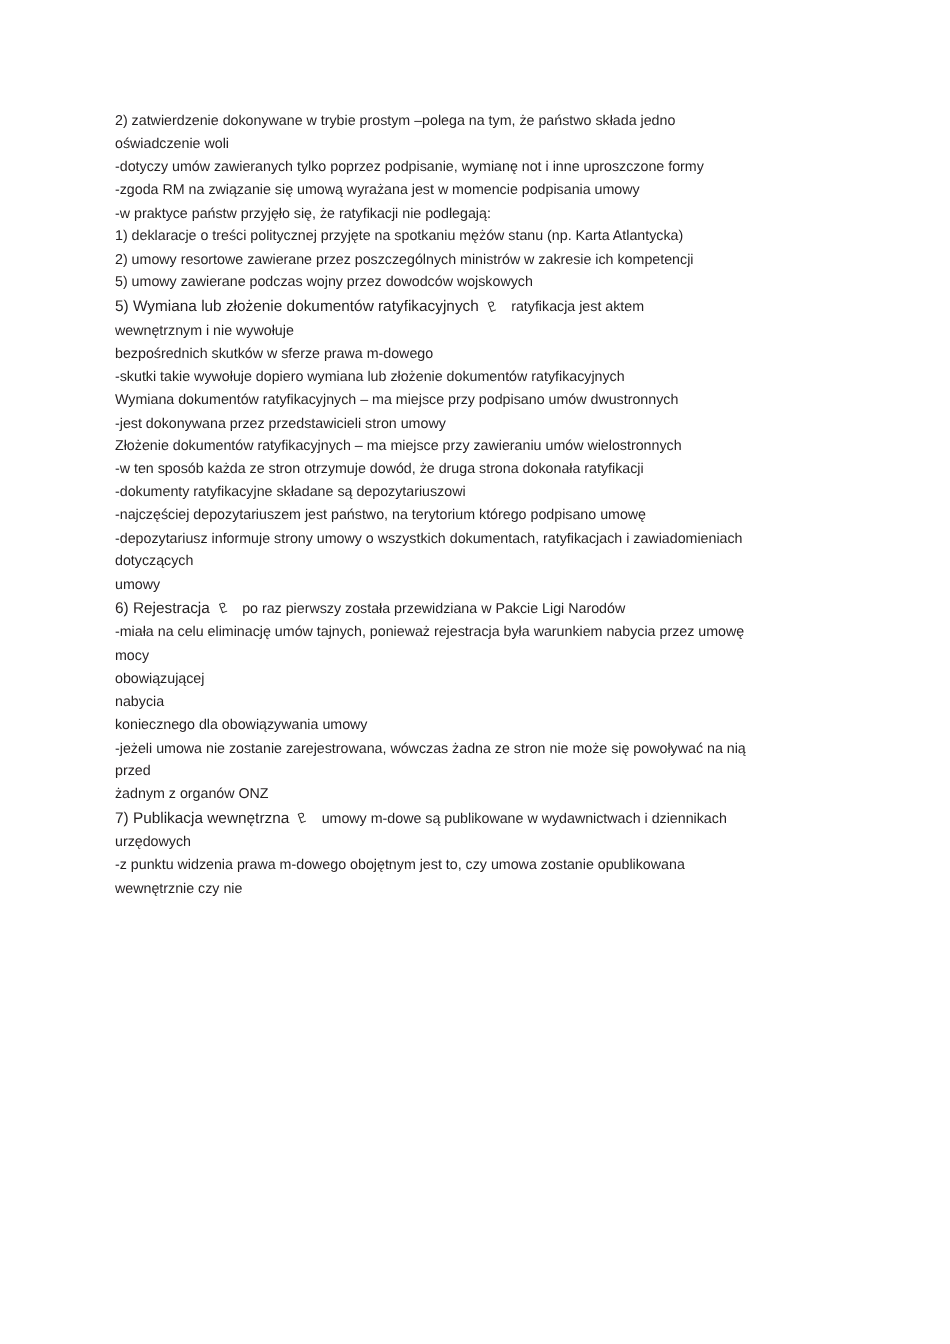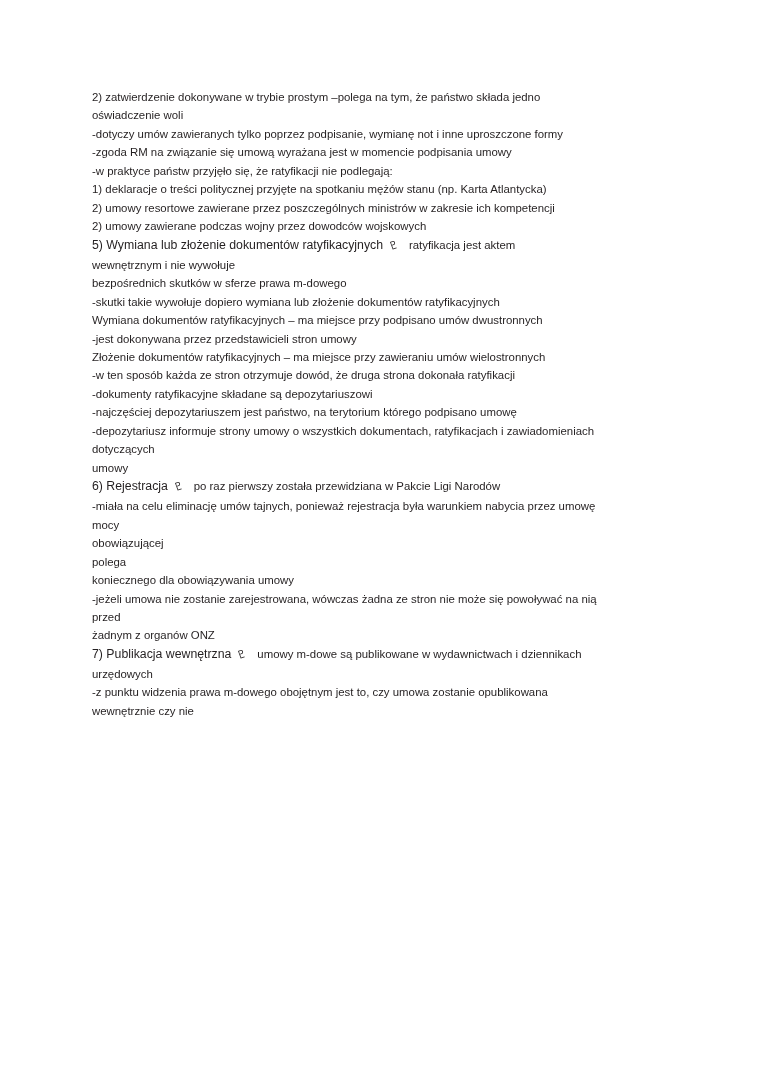--- a/index.html
+++ b/index.html
@@ -57,39 +57,39 @@
 
 <div class="page">
   <div class="doc-body" id="doc-body">
       <div class="para">2) zatwierdzenie dokonywane w trybie prostym –polega na tym, że państwo składa jedno</div>
       <div class="para">oświadczenie woli</div>
       <div class="para">-dotyczy umów zawieranych tylko poprzez podpisanie, wymianę not i inne uproszczone formy</div>
       <div class="para">-zgoda RM na związanie się umową wyrażana jest w momencie podpisania umowy</div>
       <div class="para">-w praktyce państw przyjęło się, że ratyfikacji nie podlegają:</div>
       <div class="para">1) deklaracje o treści politycznej przyjęte na spotkaniu mężów stanu (np. Karta Atlantycka)</div>
       <div class="para">2) umowy resortowe zawierane przez poszczególnych ministrów w zakresie ich kompetencji</div>
-      <div class="para">2) umowy zawierane podczas wojny przez dowodców wojskowych</div>
+      <div class="para">5) umowy zawierane podczas wojny przez dowodców wojskowych</div>
       <div class="heading-line"><span class="bold">5) Wymiana lub złożenie dokumentów ratyfikacyjnych</span><span class="bull">♇</span><span class="after-bullet">ratyfikacja jest aktem</span></div>
       <div class="para">wewnętrznym i nie wywołuje</div>
       <div class="para">bezpośrednich skutków w sferze prawa m-dowego</div>
       <div class="para">-skutki takie wywołuje dopiero wymiana lub złożenie dokumentów ratyfikacyjnych</div>
       <div class="para">Wymiana dokumentów ratyfikacyjnych – ma miejsce przy podpisano umów dwustronnych</div>
       <div class="para">-jest dokonywana przez przedstawicieli stron umowy</div>
       <div class="para">Złożenie dokumentów ratyfikacyjnych – ma miejsce przy zawieraniu umów wielostronnych</div>
       <div class="para">-w ten sposób każda ze stron otrzymuje dowód, że druga strona dokonała ratyfikacji</div>
       <div class="para">-dokumenty ratyfikacyjne składane są depozytariuszowi</div>
       <div class="para">-najczęściej depozytariuszem jest państwo, na terytorium którego podpisano umowę</div>
       <div class="para">-depozytariusz informuje strony umowy o wszystkich dokumentach, ratyfikacjach i zawiadomieniach</div>
       <div class="para">dotyczących</div>
       <div class="para">umowy</div>
       <div class="heading-line"><span class="bold">6) Rejestracja</span><span class="bull">♇</span><span class="after-bullet">po raz pierwszy została przewidziana w Pakcie Ligi Narodów</span></div>
       <div class="para">-miała na celu eliminację umów tajnych, ponieważ rejestracja była warunkiem nabycia przez umowę</div>
       <div class="para">mocy</div>
       <div class="para">obowiązującej</div>
-      <div class="para">polega</div>
+      <div class="para">nabycia</div>
       <div class="para">koniecznego dla obowiązywania umowy</div>
       <div class="para">-jeżeli umowa nie zostanie zarejestrowana, wówczas żadna ze stron nie może się powoływać na nią</div>
       <div class="para">przed</div>
       <div class="para">żadnym z organów ONZ</div>
       <div class="heading-line"><span class="bold">7) Publikacja wewnętrzna</span><span class="bull">♇</span><span class="after-bullet">umowy m-dowe są publikowane w wydawnictwach i dziennikach</span></div>
       <div class="para">urzędowych</div>
       <div class="para">-z punktu widzenia prawa m-dowego obojętnym jest to, czy umowa zostanie opublikowana</div>
       <div class="para">wewnętrznie czy nie</div>
     </div>
 </div>

